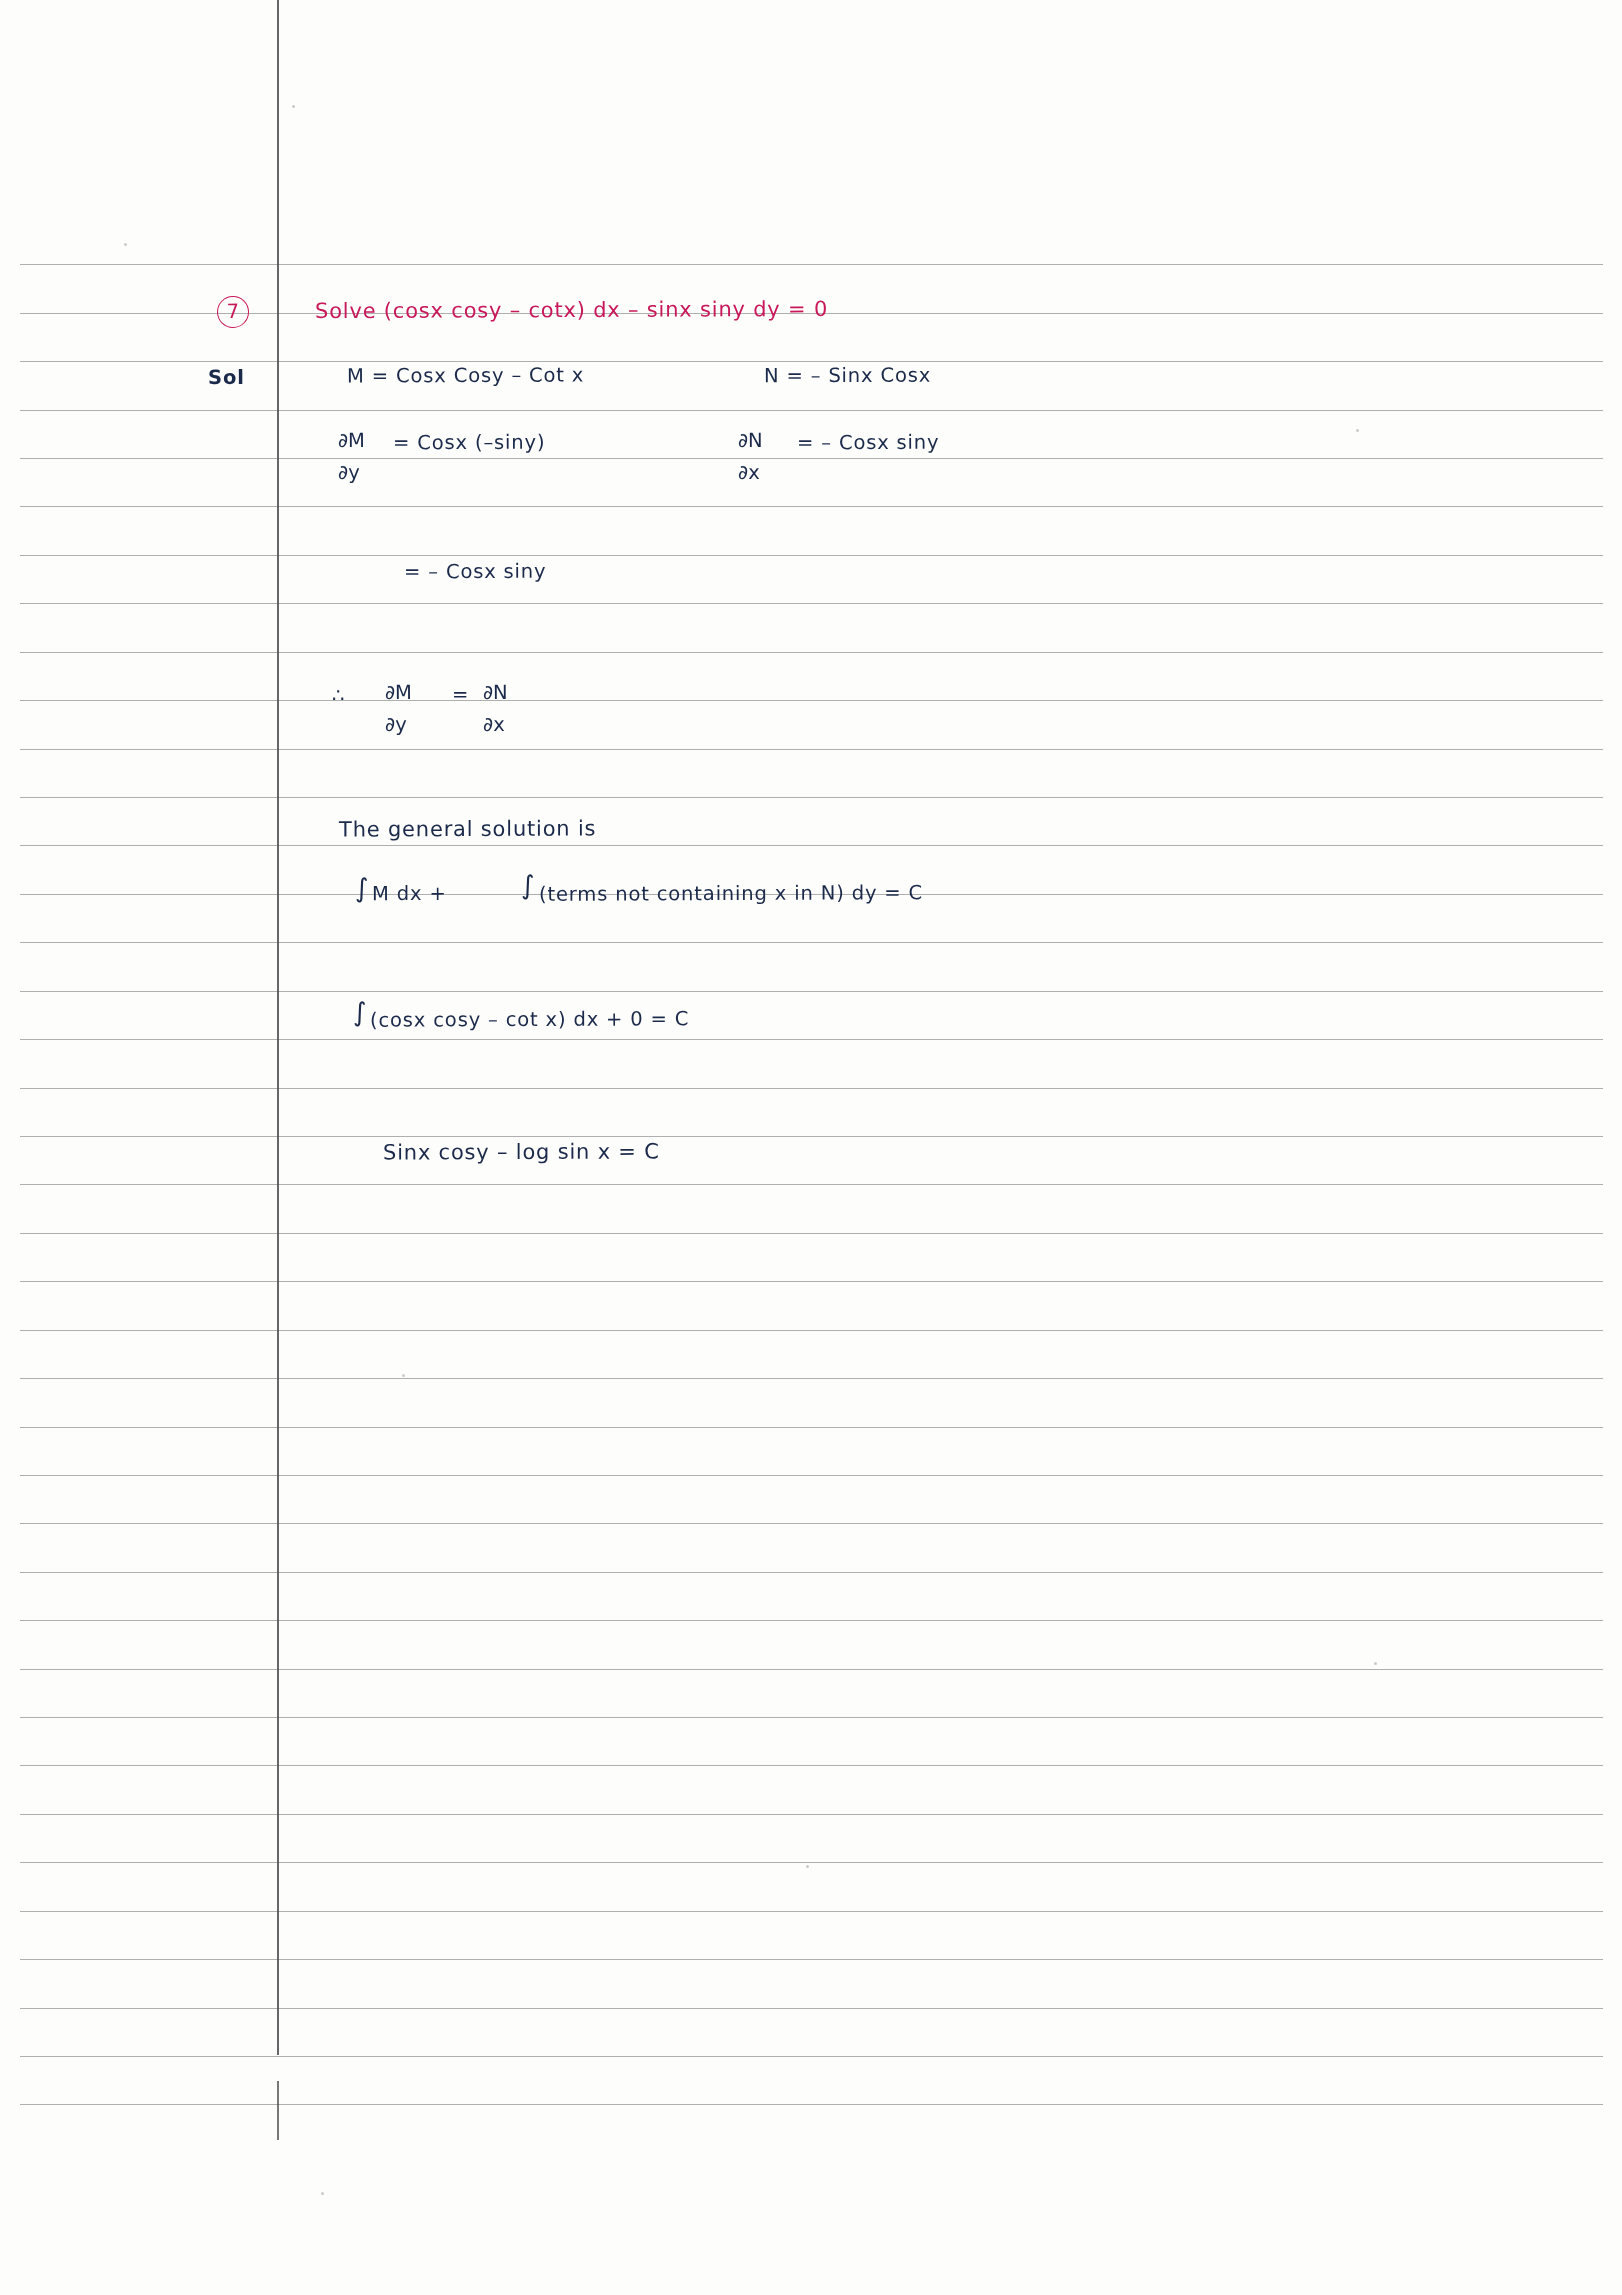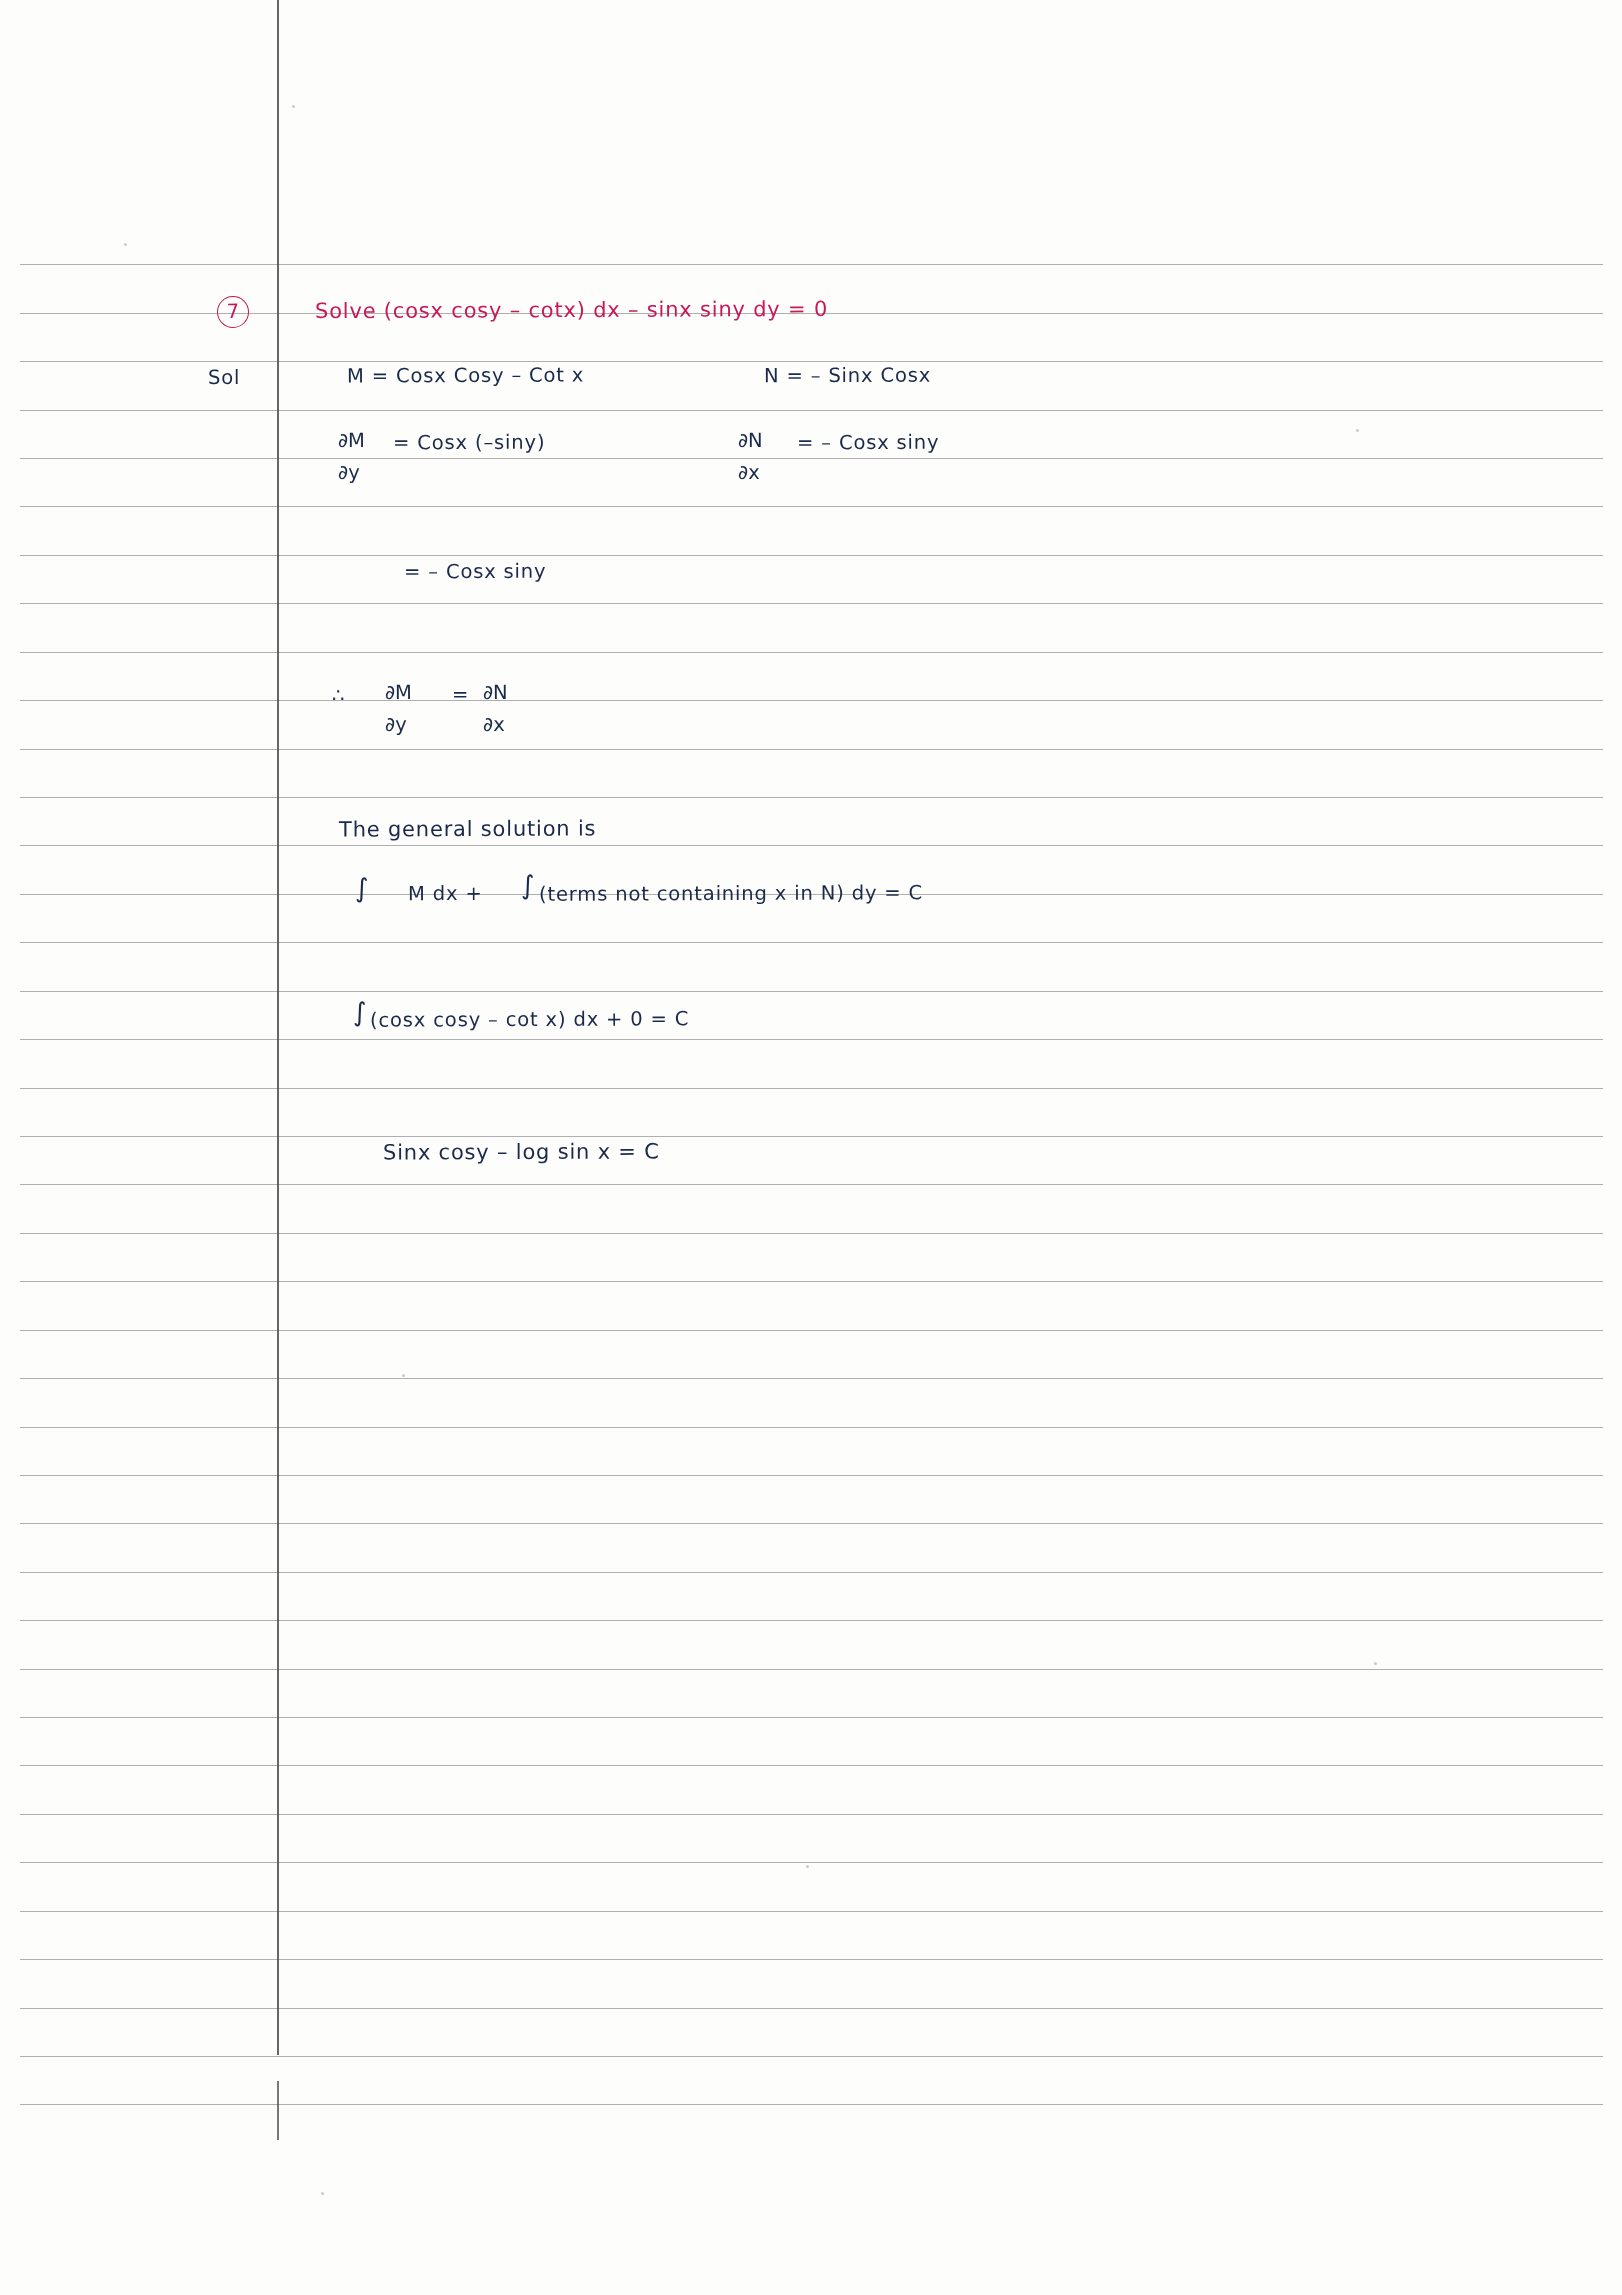--- a/index.html
+++ b/index.html
@@ -146,21 +146,21 @@
   <div class="smudge" style="left:1356px; top:429px;"></div>
   <div class="smudge" style="left:402px; top:1374px;"></div>
   <div class="smudge" style="left:806px; top:1865px;"></div>
   <div class="smudge" style="left:1374px; top:1662px;"></div>
   <div class="smudge" style="left:321px; top:2192px;"></div>
 
   <div class="qnum" style="left:217px; top:296px;">7</div>
 
   <div class="hw red big" style="left:315px; top:298px;">Solve  (cosx cosy – cotx) dx – sinx siny dy  = 0</div>
 
-  <div class="hw" style="left:208px; top:366px;">Sol</div>
+  <div class="hw" style="left:208px; top:366px;font-weight:bold;">Sol</div>
 
   <div class="hw" style="left:347px; top:364px;">M = Cosx Cosy – Cot x</div>
 
   <div class="hw" style="left:764px; top:364px;">N = – Sinx Cosx</div>
 
   <div class="frac" style="left:338px; top:429px;">
     <span class="num">∂M</span>
     <span class="den">∂y</span>
   </div>
   <div class="hw" style="left:393px; top:431px;">= Cosx (–siny)</div>
@@ -180,21 +180,21 @@
   </div>
   <div class="hw" style="left:452px; top:683px;">=</div>
   <div class="frac" style="left:483px; top:681px;">
     <span class="num">∂N</span>
     <span class="den">∂x</span>
   </div>
 
   <div class="hw big" style="left:339px; top:817px;">The general solution is</div>
 
   <div class="hw intsym" style="left:355px; top:877px;">∫</div>
-  <div class="hw" style="left:372px; top:882px;margin-left:36px;">M dx  +</div>
+  <div class="hw" style="left:372px; top:882px;">M dx  +</div>
   <div class="hw intsym" style="left:521px; top:874px;">∫</div>
   <div class="hw" style="left:539px; top:882px;">(terms  not  containing  x  in N) dy  = C</div>
 
   <div class="hw intsym" style="left:353px; top:1001px;">∫</div>
   <div class="hw" style="left:370px; top:1008px;">(cosx cosy – cot x) dx  +  0  =  C</div>
 
   <div class="hw big" style="left:383px; top:1140px;">Sinx cosy  –  log sin x  =  C</div>
 
 </div>
 

